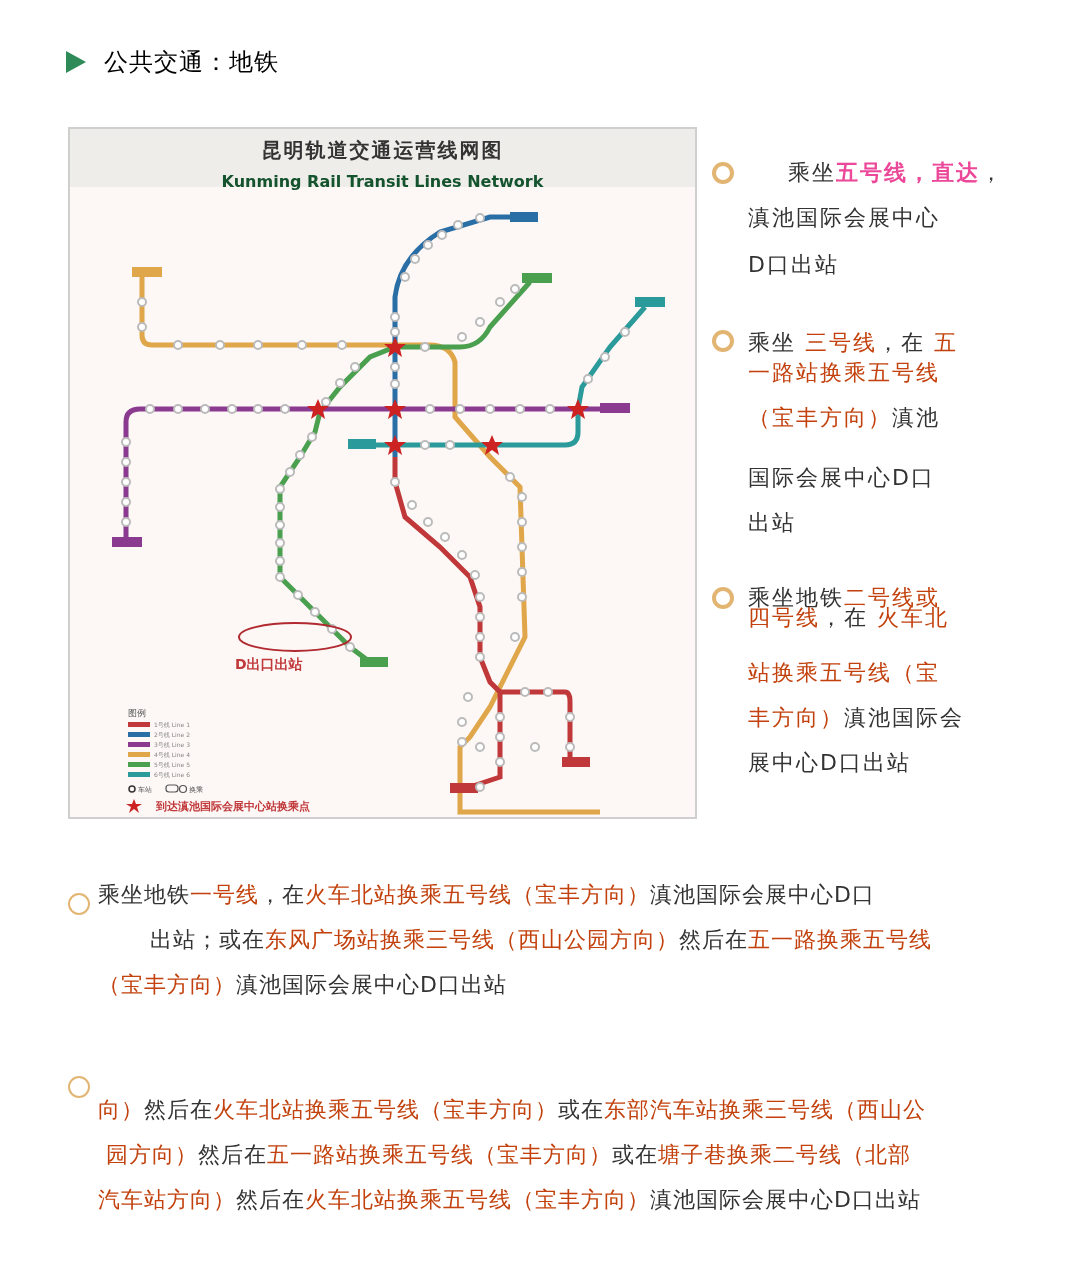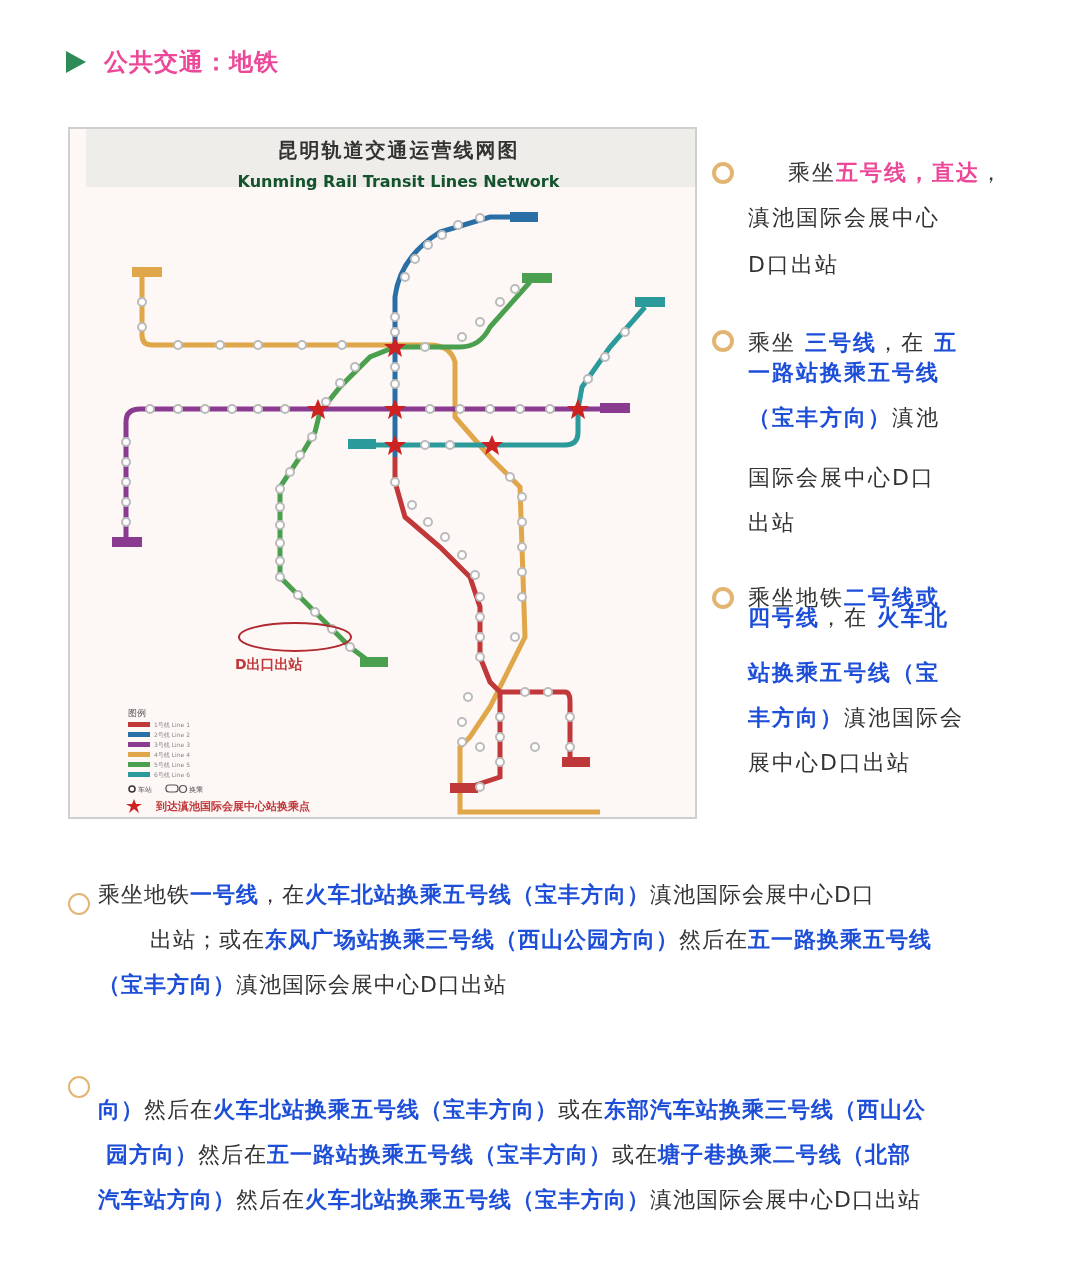--- a/index.html
+++ b/index.html
@@ -1,33 +1,33 @@
 <!DOCTYPE html>
 <html><head>
   <meta charset="utf-8">
   <style>
     * { box-sizing: border-box; margin: 0; padding: 0; }
     html, body { width: 1080px; height: 1269px; background: #ffffff; overflow: hidden; }
     body { position: relative; font-family: "DejaVu Sans", "Liberation Sans", sans-serif; color: #333333; }
 
     .section-header { position: absolute; left: 66px; top: 44px; height: 36px; display: flex; align-items: center; }
     .section-header .tri { width: 0; height: 0; border-top: 11px solid transparent; border-bottom: 11px solid transparent; border-left: 20px solid #2e8b57; margin-right: 18px; }
-    .section-header .title { font-size: 24px; font-weight: bold; color: #ec4899; letter-spacing: 1px; }
+    .section-header .title { font-size: 24px; font-weight: normal; color: #000000; letter-spacing: 1px; }
 
     .map-box { position: absolute; left: 68px; top: 127px; width: 629px; height: 692px; border: 2px solid #cfcfcf; background: #fdf7f5; overflow: hidden; }
-    .map-head { position: absolute; left: 16px; top: 0; width: 100%; height: 58px; background: #efedea; text-align: center; }
+    .map-head { position: absolute; left: 0; top: 0; width: 100%; height: 58px; background: #efedea; text-align: center; }
     .map-head .cn { font-size: 20px; font-weight: bold; color: #333; letter-spacing: 2px; margin-top: 8px; }
     .map-head .en { font-size: 16px; font-weight: bold; color: #14532d; margin-top: 8px; }
     .map-svg { position: absolute; left: 0; top: 58px; }
 
     .side-notes { position: absolute; left: 710px; top: 150px; width: 280px; }
     .note { position: absolute; left: 0; width: 280px; font-size: 22px; line-height: 45px; color: #333; }
     .note .bullet { position: absolute; left: 2px; width: 22px; height: 22px; border: 4px solid #e2b573; border-radius: 50%; }
     .note .txt { position: absolute; left: 38px; width: 230px; letter-spacing: 2px; }
-    .green { color: #1d4ed8; font-weight: bold; }
+    .green { color: #c2410c; font-weight: normal; }
     .red { color: #ec4899; font-weight: bold; }
 
     .bottom-note { position: absolute; left: 66px; width: 920px; font-size: 22px; color: #333; letter-spacing: 1px; }
     .bottom-note .bullet { position: absolute; left: 2px; width: 22px; height: 22px; border: 2px solid #e2b573; border-radius: 50%; }
     .bottom-note .line { position: absolute; white-space: nowrap; }
   </style>
 </head>
 <body>
 
 <div class="section-header">

